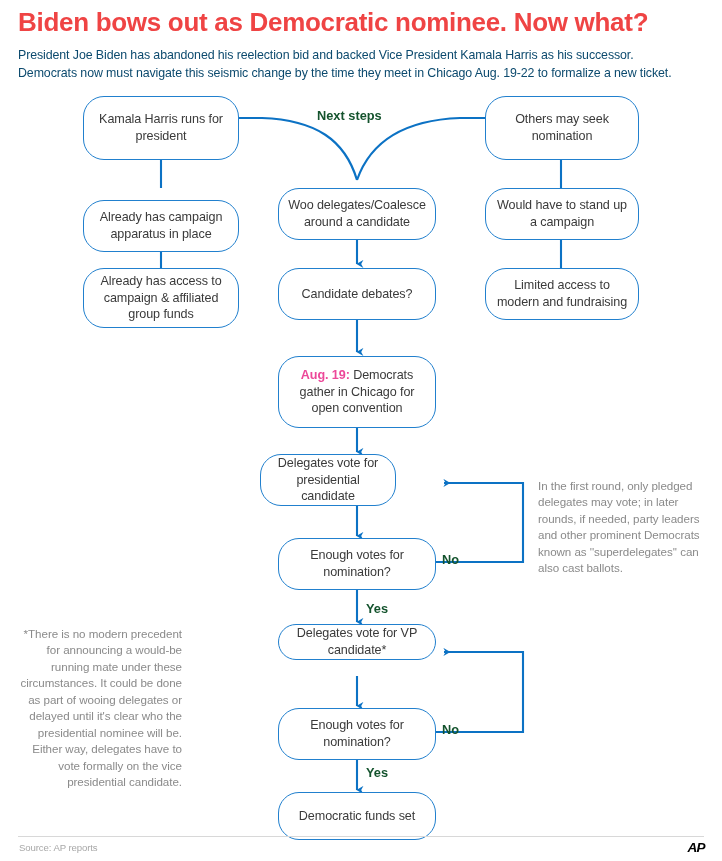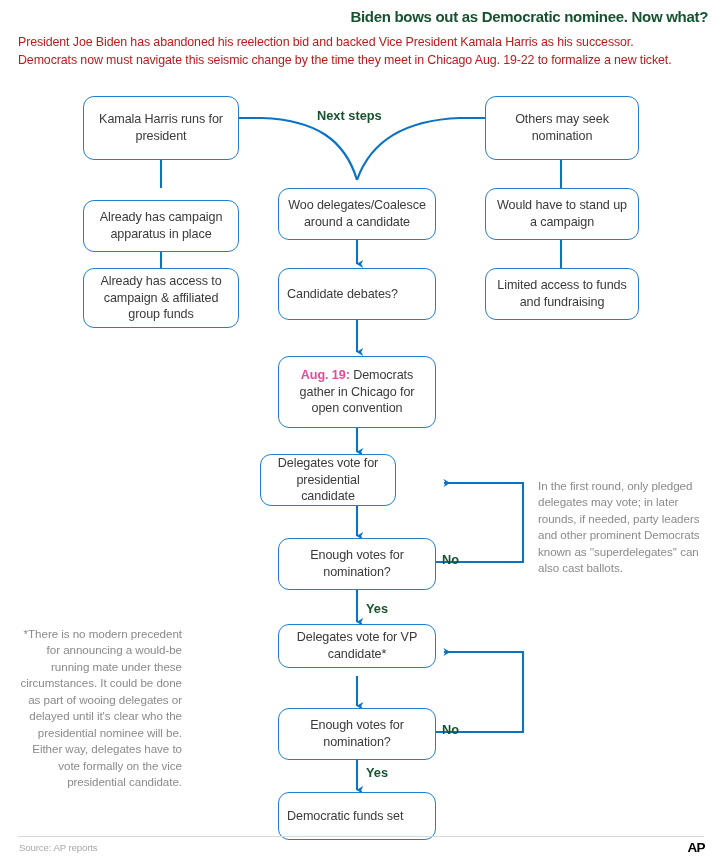--- a/index.html
+++ b/index.html
@@ -12,53 +12,52 @@
     height: 861px;
     position: relative;
     font-family: "Liberation Sans", sans-serif;
     color: #231f20;
     overflow: hidden;
   }
 
   
   #header { position: absolute; left: 18px; top: 8px; width: 690px; }
   #headline {
-    font-size: 15px;
+    font-size: 26px;
     font-weight: bold;
     letter-spacing: -0.3px;
-    color: #14532d;
+    color: #ef4444;
     margin: 0 0 9px 0;
     line-height: 1.15;
-    text-align: right;
   }
   #deck {
     font-size: 12.4px;
     line-height: 1.45;
-    color: #b91c1c;
+    color: #0c4a6e;
     margin: 0;
     letter-spacing: -0.1px;
   }
 
   
   #flow {
     position: absolute;
     left: 0; top: 0;
     width: 722px; height: 861px;
   }
   #wires { position: absolute; left: 0; top: 0; width: 722px; height: 861px; }
 
   .node {
     position: absolute;
     box-sizing: border-box;
     border: 1.6px solid #2180ce;
-    border-radius: 11px;
+    border-radius: 21px;
     background: #ffffff;
     display: flex;
     align-items: center;
-    justify-content: flex-start;
+    justify-content: center;
     text-align: center;
     font-size: 12.6px;
     line-height: 1.33;
     color: #3a3a3a;
     padding: 4px 8px;
     letter-spacing: -0.1px;
   }
   .node span { display: block; }
   .node b { font-weight: bold; color: #ec4899; }
 
@@ -90,20 +89,21 @@
     left: 19px; top: 842px;
     font-size: 9.6px;
     color: #a8a8a8;
     letter-spacing: -0.1px;
   }
   #ap-logo {
     position: absolute;
     right: 17px; top: 840px;
     font-size: 13.5px;
     font-weight: bold;
+    font-style: italic;
     color: #000000;
     letter-spacing: -0.6px;
   }
 </style>
 </head>
 <body>
 
 <div id="header">
   <h1 id="headline">Biden bows out as Democratic nominee. Now what?</h1>
   <p id="deck">
@@ -165,21 +165,21 @@
 
   <div class="node" style="left:485px; top:188px; width:154px; height:52px;">
     <span>Would have to stand up a campaign</span>
   </div>
 
   <div class="node" style="left:485px; top:96px; width:154px; height:64px;">
     <span>Others may seek nomination</span>
   </div>
 
   <div class="node" style="left:485px; top:268px; width:154px; height:52px;">
-    <span>Limited access to funds and fundraising</span>
+    <span>Limited access to modern and fundraising</span>
   </div>
 
   <div class="node" style="left:278px; top:188px; width:158px; height:52px;">
     <span>Woo delegates/Coalesce around a candidate</span>
   </div>
 
   <div class="node" style="left:278px; top:268px; width:158px; height:52px;">
     <span>Candidate debates?</span>
   </div>
 
@@ -188,21 +188,21 @@
   </div>
 
   <div class="node" style="left:260px; top:454px; width:136px; height:52px;">
     <span>Delegates vote for presidential candidate</span>
   </div>
 
   <div class="node" style="left:278px; top:538px; width:158px; height:52px;">
     <span>Enough votes for nomination?</span>
   </div>
 
-  <div class="node" style="left:278px; top:624px; width:158px; height:44px;">
+  <div class="node" style="left:278px; top:624px; width:158px; height:36px;">
     <span>Delegates vote for VP candidate*</span>
   </div>
 
   <div class="node" style="left:278px; top:708px; width:158px; height:52px;">
     <span>Enough votes for nomination?</span>
   </div>
 
   <div class="node" style="left:278px; top:792px; width:158px; height:48px;">
     <span>Democratic funds set</span>
   </div>

